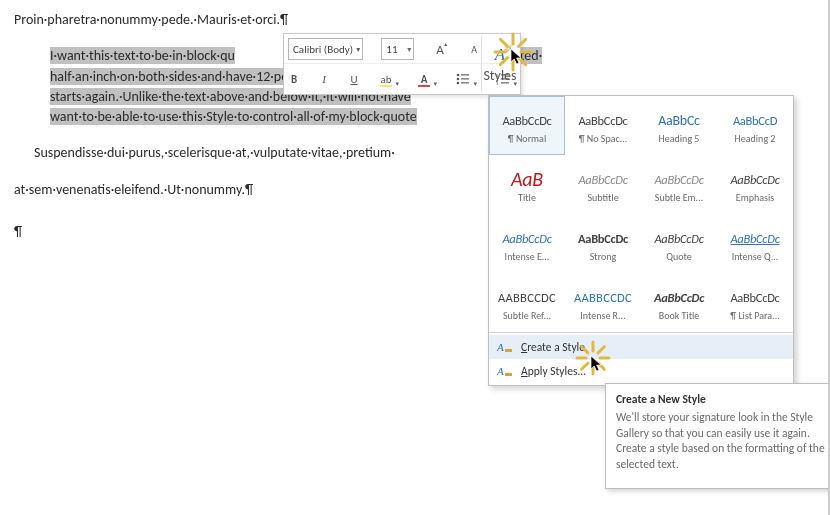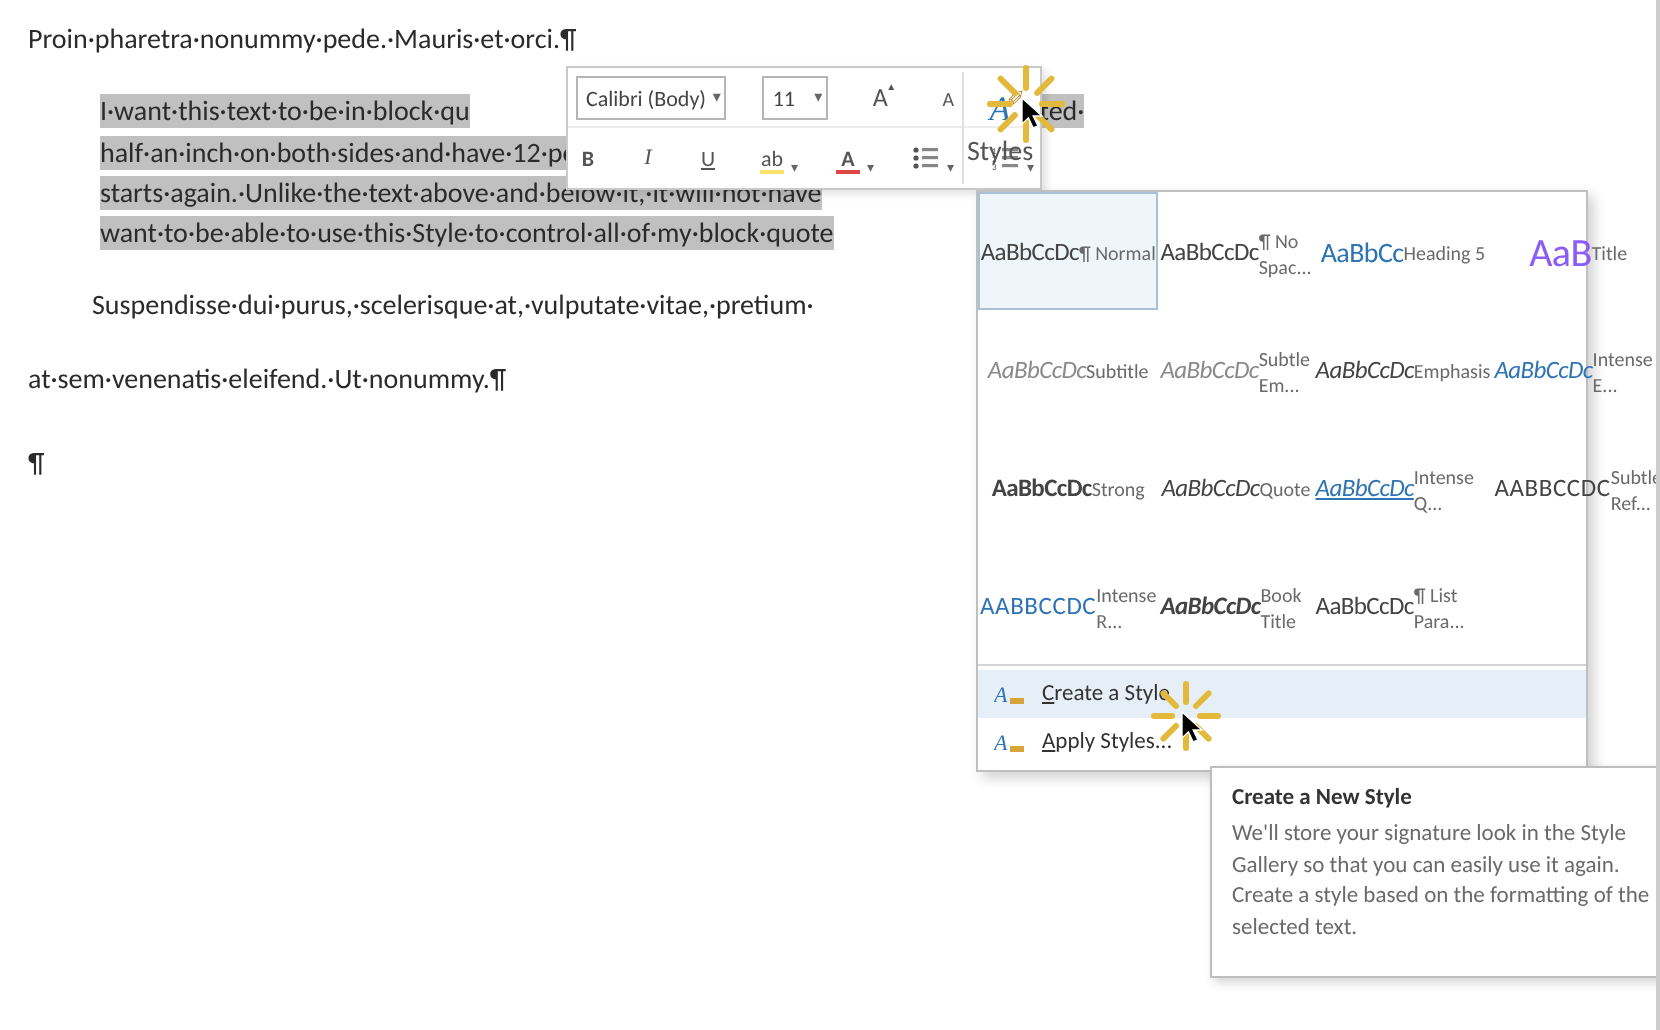--- a/index.html
+++ b/index.html
@@ -1,20 +1,20 @@
 <!DOCTYPE html>
 <html><head>
 <meta charset="utf-8">
 <style>
   html,body{margin:0;padding:0;width:830px;height:515px;background:#fff;font-family:Calibri,Arial,sans-serif;font-size:14px;color:#333;overflow:hidden;position:relative;}
   .doc{padding:10px 14px 0 14px;line-height:1.45;color:#2b2b2b;width:792px;}
   .doc .sel{background:#c0c0c0;}
   .doc p{margin:0;}
   .doc .bq{margin:16px 36px 0 36px;}
-  .doc .p2{margin:16px 36px 0 32px;}
+  .doc .p2{margin:16px 36px 0 20px;}
   .doc .p3{margin:16px 0 0 0;}
   .doc .p4{margin:22px 0 0 0;}
   .mini{position:absolute;left:283px;top:33px;width:236px;height:60px;background:#fff;border:1px solid #c9c9c9;box-shadow:2px 2px 4px rgba(0,0,0,0.12);font-size:11px;color:#444;}
   .mini-row{display:flex;align-items:center;height:28px;padding:1px 4px 0 4px;gap:18px;}
   .mini-row.r2{border-top:1px solid #eee;height:30px;padding-top:0;}
   .font-sel{width:76px;height:20px;border:1px solid #b5b5b5;display:flex;align-items:center;justify-content:space-between;padding:0 2px 0 4px;background:#fff;}
   .size-sel{width:28px;height:20px;border:1px solid #b5b5b5;display:flex;align-items:center;justify-content:space-between;padding:0 2px 0 4px;background:#fff;}
   .chev{font-size:8px;color:#666;}
   .mbtn{width:18px;height:18px;display:flex;align-items:center;justify-content:center;color:#555;}
   .mbtn.sup{position:relative;}
@@ -23,23 +23,23 @@
   .abtn .dd{position:absolute;right:-1px;bottom:0;font-size:7px;color:#666;}
   .abtn .bar{position:absolute;bottom:1px;left:2px;right:6px;height:2px;}
   .mini .styles-btn{position:absolute;right:2px;top:2px;width:36px;height:56px;border-left:1px solid #e0e0e0;display:flex;flex-direction:column;align-items:center;justify-content:center;gap:2px;}
   .styles-btn .slabel{font-size:14px;color:#555;}
   .burst{position:absolute;pointer-events:none;}
   .burst svg{display:block;}
   .cursor{position:absolute;width:14px;height:18px;pointer-events:none;}
   .cursor svg{display:block;}
   .gallery{position:absolute;left:488px;top:95px;width:304px;background:#fff;border:1px solid #bfbfbf;box-shadow:3px 3px 6px rgba(0,0,0,0.18);}
   .grid{display:grid;grid-template-columns:repeat(4,1fr);}
-  .tile{height:55px;border:1px solid transparent;display:flex;align-items:center;justify-content:center;font-size:10px;color:#6a6a6a;cursor:default;padding-top:2px;}
+  .tile{height:55px;border:1px solid transparent;display:flex;flex-direction:column;align-items:center;justify-content:center;font-size:10px;color:#6a6a6a;cursor:default;padding-top:2px;}
   .tile .samp{font-size:12.5px;height:24px;display:flex;align-items:center;justify-content:center;color:#444;letter-spacing:-0.3px;}
-  .tile .samp.big{font-size:20px;color:#8b5cf6;}
+  .tile .samp.big{font-size:20px;color:#b91c1c;font-style:italic;}
   .tile .samp.blue{color:#2e74b5;}
   .tile .samp.gray{color:#8a8a8a;font-style:italic;}
   .tile .samp.ital{font-style:italic;}
   .tile .samp.bold{font-weight:bold;}
   .tile .samp.ul{text-decoration:underline;}
   .tile .samp.caps{font-variant:small-caps;letter-spacing:0.3px;}
   .tile.sel{border:1px solid #a8c0d8;background:#eef5fb;}
   .gmenu{border-top:1px solid #d4d4d4;padding:2px 0;}
   .gitem{display:flex;align-items:center;height:24px;gap:8px;padding:0 8px;font-size:11.5px;color:#333;}
   .gitem.hover{background:#e6eef7;}
@@ -151,20 +151,24 @@
       </div>
       <div class="tile">
         <div class="samp ">AaBbCcDc</div>
         <div>¶ No Spac...</div>
       </div>
       <div class="tile">
         <div class="samp blue" style="font-size: 14px;">AaBbCc</div>
         <div>Heading 5</div>
       </div>
       <div class="tile">
+        <div class="samp blue" style="font-size: 12.5px;">AaBbCcD</div>
+        <div>Heading 2</div>
+      </div>
+      <div class="tile">
         <div class="samp big">AaB</div>
         <div>Title</div>
       </div>
       <div class="tile">
         <div class="samp gray">AaBbCcDc</div>
         <div>Subtitle</div>
       </div>
       <div class="tile">
         <div class="samp gray ital">AaBbCcDc</div>
         <div>Subtle Em...</div>

